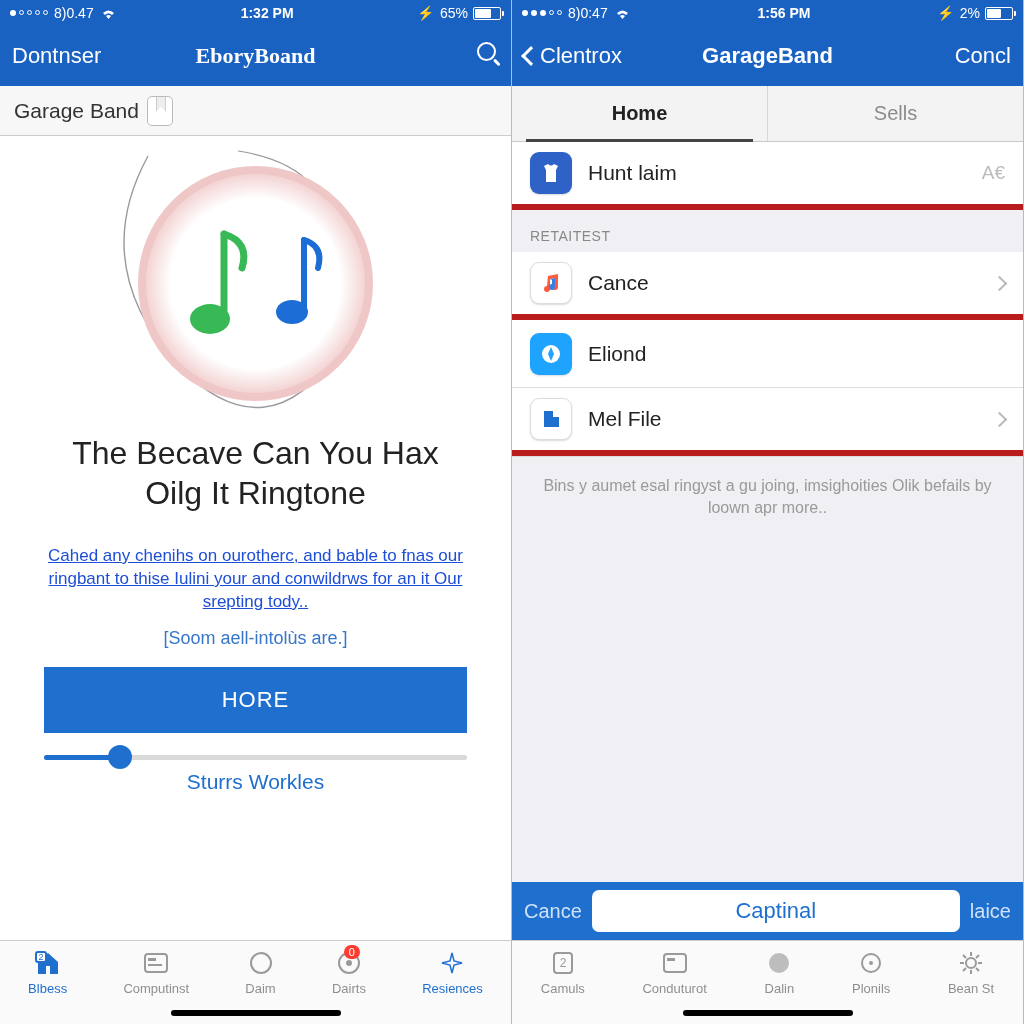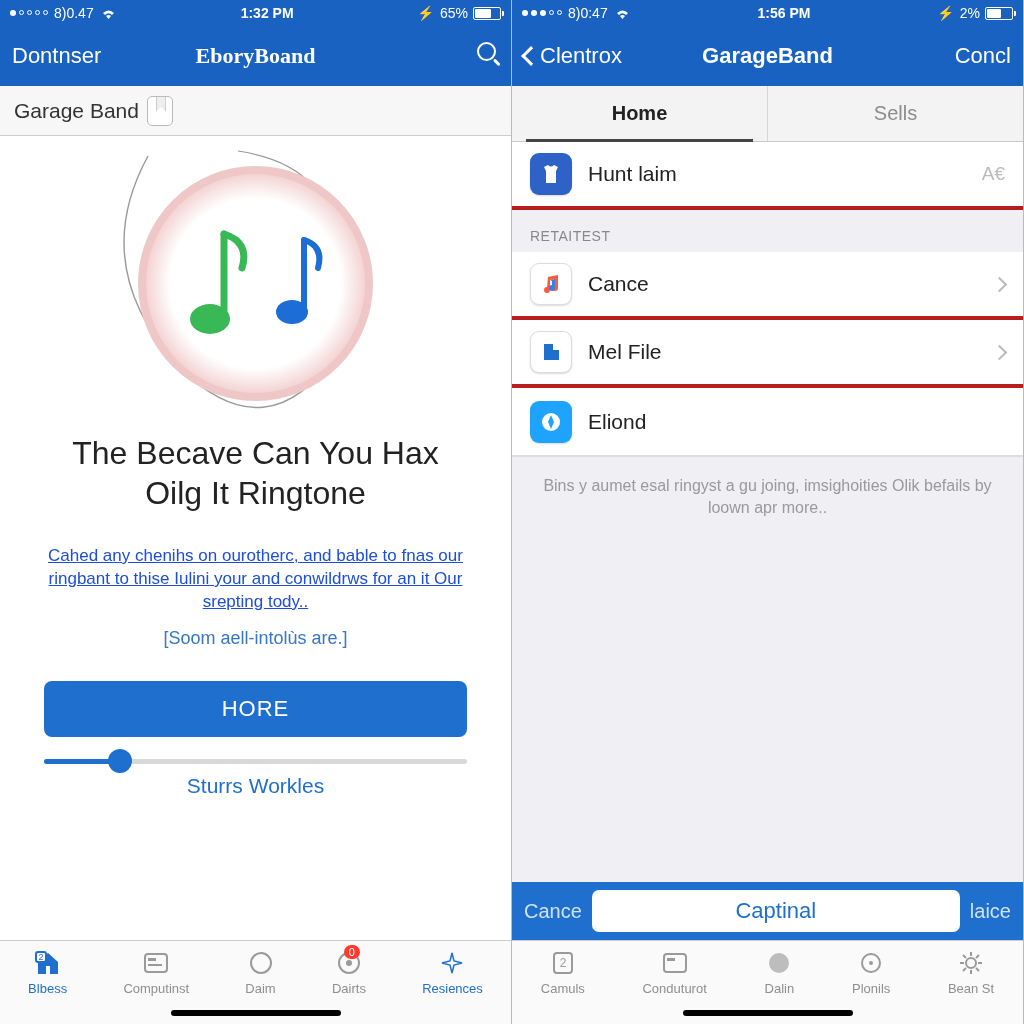--- a/index.html
+++ b/index.html
@@ -105,22 +105,22 @@
   margin-top: 10px;
   position: relative;
 }
 .swirl { position: absolute; left: -50px; top: -30px; width: 300px; height: 290px; pointer-events:none; }
 .note { margin: 0 8px; }
 .title-big { font-size: 32px; font-weight: 400; color: #222; text-align: center; margin-top: 32px; line-height: 1.25; }
 .desc { color: #1d4ed8; font-size: 17px; text-align: center; margin-top: 32px; line-height: 1.35; text-decoration: underline; }
 .link-text { color: #3776c9; font-size: 18px; text-align: center; margin-top: 14px; }
 .primary-btn {
   background: #1f6fce; color: #fff; font-size: 22px; letter-spacing: 1px;
-  width: 100%; height: 56px; border-radius: 8px; border: none;
-  margin-top: 32px; font-weight: 500;
+  width: 100%; height: 66px; border-radius: 0; border: none;
+  margin-top: 18px; font-weight: 500;
 }
 .slider-row { width: 100%; margin-top: 22px; display: flex; align-items: center; }
 .slider-track { flex: 1; height: 5px; background: #d9d9d9; border-radius: 3px; position: relative; }
 .slider-fill { position: absolute; left: 0; top: 0; bottom: 0; width: 18%; background: #1f6fce; border-radius: 3px; }
 .slider-thumb {
   position: absolute; left: 18%; top: 50%; transform: translate(-50%, -50%);
   width: 24px; height: 24px; border-radius: 50%; background: #1f6fce;
 }
 .sub-link { color: #1f6fce; font-size: 21px; text-align: right; margin-top: 10px; }
 
@@ -152,21 +152,21 @@
 }
 .seg-tab:not(:last-child) { border-right: 1px solid #d6d6d6; }
 .seg-tab.active { color: #222; font-weight: 600; }
 .seg-tab.active::after {
   content: ''; position: absolute; bottom: -1px; left: 14px; right: 14px;
   height: 3px; background: #444;
 }
 .list { background: #efeff4; flex: 1; overflow: hidden; }
 .row {
   background: #fff; min-height: 68px; display: flex; align-items: center;
-  padding: 0 18px; font-size: 21px; color: #222; border-bottom: 4px solid #b91c1c;
+  padding: 0 18px; font-size: 21px; color: #222; border-bottom: 6px solid #b91c1c;
 }
 .row .icon-box {
   width: 42px; height: 42px; border-radius: 9px; margin-right: 16px;
   display: flex; align-items: center; justify-content: center;
   box-shadow: 0 1px 2px rgba(0,0,0,.15);
 }
 .row .chev {
   margin-left: auto; width: 11px; height: 11px;
   border-right: 2.5px solid #bbb; border-top: 2.5px solid #bbb;
   transform: rotate(45deg);
@@ -382,38 +382,38 @@
       <div class="icon-box" style="background:#fff;border:1px solid #ddd">
         <svg width="24" height="24">
             <path d="M9 5 L19 3 L19 16 A3 3 0 1 1 16 13 L16 7 L11 8 L11 18 A3 3 0 1 1 8 15 Z" fill="#ff5a3c"></path>
             <path d="M11 8 L16 7 L16 16 A3 3 0 1 1 13 13 L13 9" fill="#3a7fe0"></path>
           </svg>
       </div>
       <span>Cance</span>
       <span class="chev"></span>
     </div>
 
-    <div class="row">
-      <div class="icon-box" style="background:#fff;border:1px solid #ddd">
-        <svg width="24" height="24">
-            <path d="M5 4 L14 4 L14 10 L20 10 L20 20 L5 20 Z" fill="#1f6fce"></path>
-          </svg>
-      </div>
-      <span>Mel File</span>
-      <span class="chev"></span>
-    </div>
-
     <div class="row" style="border-bottom:1px solid #ddd">
       <div class="icon-box" style="background:#1ea3ff">
         <svg width="24" height="24">
             <circle cx="12" cy="12" r="9" fill="#fff"></circle>
             <path d="M12 5 L15 12 L12 19 L9 12 Z" fill="#1ea3ff"></path>
           </svg>
       </div>
       <span>Eliond</span>
+    </div>
+
+    <div class="row">
+      <div class="icon-box" style="background:#fff;border:1px solid #ddd">
+        <svg width="24" height="24">
+            <path d="M5 4 L14 4 L14 10 L20 10 L20 20 L5 20 Z" fill="#1f6fce"></path>
+          </svg>
+      </div>
+      <span>Mel File</span>
+      <span class="chev"></span>
     </div>
 
     <div class="spacer-fill"></div>
 
     <div class="footer-note">Bins y aumet esal ringyst a gu joing, imsighoities Olik befails by loown apr more..</div>
   </div>
 
   <div class="toolbar">
     <div class="tb-btn">Cance</div>
     <div class="tb-main">Captinal</div>

